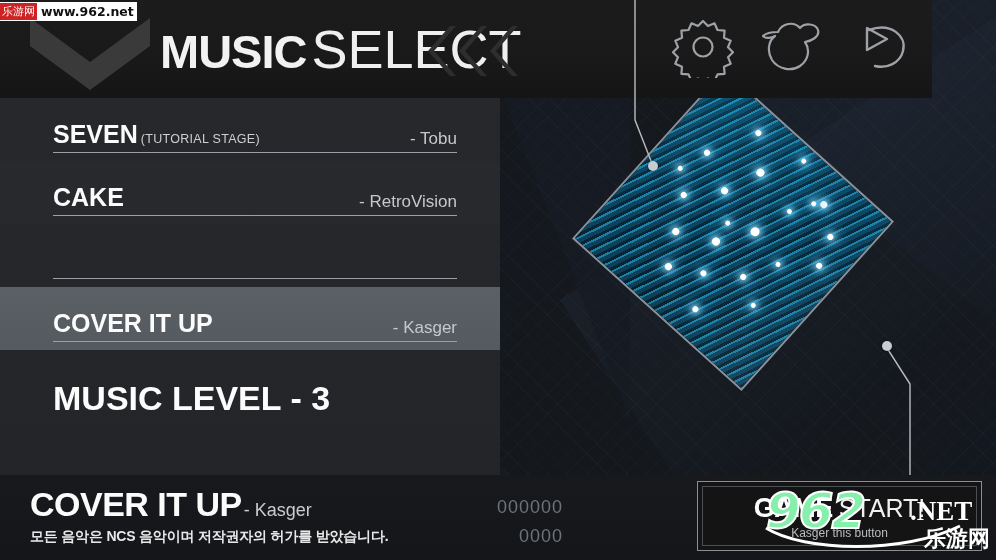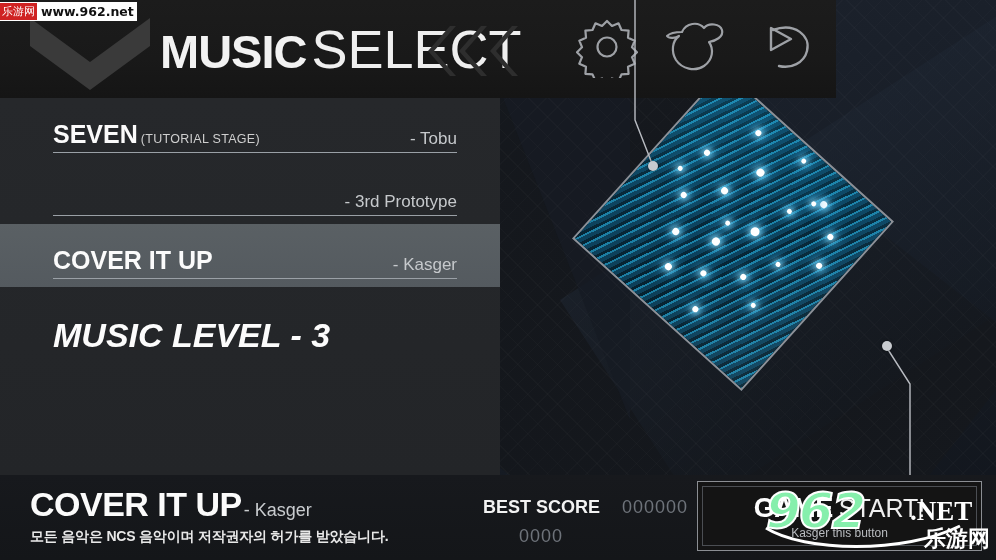--- a/index.html
+++ b/index.html
@@ -50,21 +50,21 @@
     position:absolute;
     left:500px; top:90px;
     width:0; height:0;
     border-left:130px solid transparent;
     border-top:330px solid rgba(22,27,35,.85);
   }
 
   
   .header {
     position:absolute; left:0; top:0;
-    width:836px; height:98px;
+    width:932px; height:98px;
     background:linear-gradient(180deg,#1c1c1c 0%,#191919 60%,#151515 100%);
     z-index:6;
     padding-left:48px;
   }
   .header-left-chev {
     position:absolute; left:30px; top:18px;
     width:120px; height:72px;
   }
   .chev-dn {
     position:absolute; left:0; top:0;
@@ -135,21 +135,21 @@
   }
   .song-artist {
     margin-left:auto;
     font-size:17px; color:#c6c9cc; font-weight:300;
     white-space:nowrap;
     align-self:flex-end;
   }
 
   .level-row {
     height:96px;
-    display:flex; align-items:center;font-style:italic;
+    display:flex; align-items:center;
   }
   .level-text {
     margin-left:53px;
     font-size:34px; font-weight:bold; color:#fcfcfc;
     letter-spacing:0px;
   }
 
   
   .art-holder {
     position:absolute;
@@ -411,25 +411,31 @@
   <div class="list-panel">
 
     <div class="song-row">
       <div class="song-inner">
         <span class="song-title">SEVEN</span>
         <span class="song-sub">(TUTORIAL STAGE)</span>
         <span class="song-artist">- Tobu</span>
       </div>
     </div>
 
+    <div class="song-row alt">
+      <div class="song-inner">
+        <span class="song-title">CAKE</span>
+        <span class="song-sub"></span>
+        <span class="song-artist">- RetroVision</span>
+      </div>
+    </div>
 
     <div class="song-row">
       <div class="song-inner">
         <span class="song-sub"></span>
-        <span class="song-artist">- 3rd Prototype</span>
       </div>
     </div>
 
     <div class="song-row selected">
       <div class="song-inner">
         <span class="song-title">COVER IT UP</span>
         <span class="song-sub"></span>
         <span class="song-artist">- Kasger</span>
       </div>
     </div>
@@ -445,21 +451,20 @@
     <div class="bb-info">
       <div class="bb-title-line">
         <span class="bb-title">COVER IT UP</span>
         <span class="bb-artist">- Kasger</span>
       </div>
       <div class="bb-notice">모든 음악은 NCS 음악이며 저작권자의 허가를 받았습니다.</div>
     </div>
 
     <div class="bb-scores">
       <div class="score-line">
-        <span class="score-label">BEST SCORE</span>
         <span class="score-value">000000</span>
       </div>
       <div class="score-line">
         <span class="score-value">0000</span>
       </div>
     </div>
 
   </div>
 
   <div class="start-btn">

